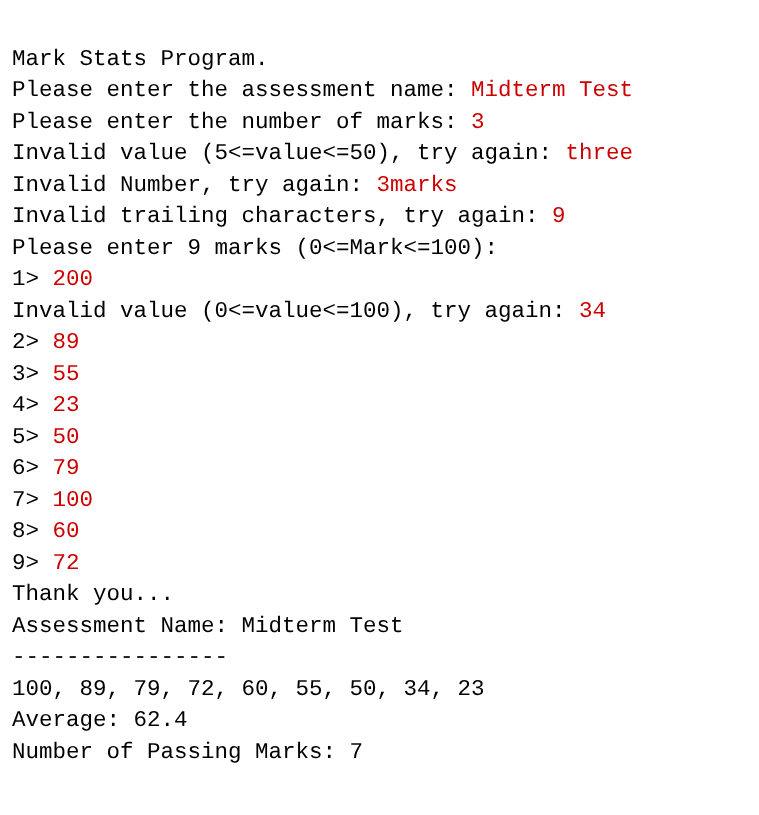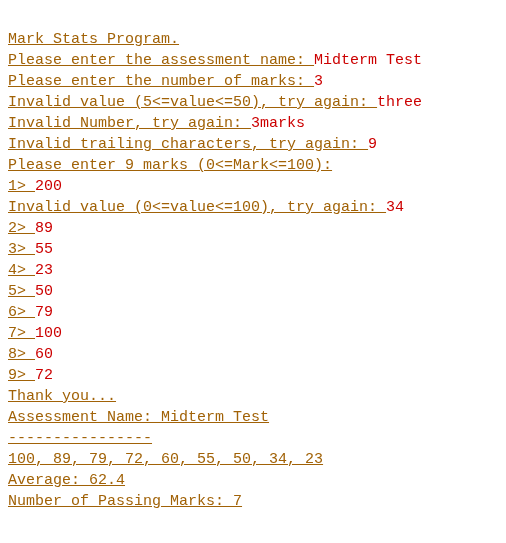--- a/index.html
+++ b/index.html
@@ -6,21 +6,21 @@
       font-family: Consolas, 'Courier New', monospace;
       font-size: 15px;
       line-height: 1.4;
       margin: 0;
       padding: 8px;
       background: #fff;
       white-space: pre;
       width: 506px;
       box-sizing: border-box;
     }
-    .prompt { color: #a16207; text-decoration: underline; }
+    .prompt { color: #000000; }
     .input { color: #cc0000; }
   </style>
 </head>
 <body>
 <div id="output"><div><span class="prompt">Mark Stats Program.</span></div><div><span class="prompt"></span></div><div><span class="prompt">Please enter the assessment name: </span><span class="input">Midterm Test</span></div><div><span class="prompt">Please enter the number of marks: </span><span class="input">3</span></div><div><span class="prompt">Invalid value (5&lt;=value&lt;=50), try again: </span><span class="input">three</span></div><div><span class="prompt">Invalid Number, try again: </span><span class="input">3marks</span></div><div><span class="prompt">Invalid trailing characters, try again: </span><span class="input">9</span></div><div><span class="prompt">Please enter 9 marks (0&lt;=Mark&lt;=100):</span></div><div><span class="prompt">1&gt; </span><span class="input">200</span></div><div><span class="prompt">Invalid value (0&lt;=value&lt;=100), try again: </span><span class="input">34</span></div><div><span class="prompt">2&gt; </span><span class="input">89</span></div><div><span class="prompt">3&gt; </span><span class="input">55</span></div><div><span class="prompt">4&gt; </span><span class="input">23</span></div><div><span class="prompt">5&gt; </span><span class="input">50</span></div><div><span class="prompt">6&gt; </span><span class="input">79</span></div><div><span class="prompt">7&gt; </span><span class="input">100</span></div><div><span class="prompt">8&gt; </span><span class="input">60</span></div><div><span class="prompt">9&gt; </span><span class="input">72</span></div><div><span class="prompt">Thank you...</span></div><div><span class="prompt">Assessment Name: Midterm Test</span></div><div><span class="prompt">----------------</span></div><div><span class="prompt">100, 89, 79, 72, 60, 55, 50, 34, 23</span></div><div><span class="prompt">Average: 62.4</span></div><div><span class="prompt">Number of Passing Marks: 7</span></div></div>
 
 
 
 
 

